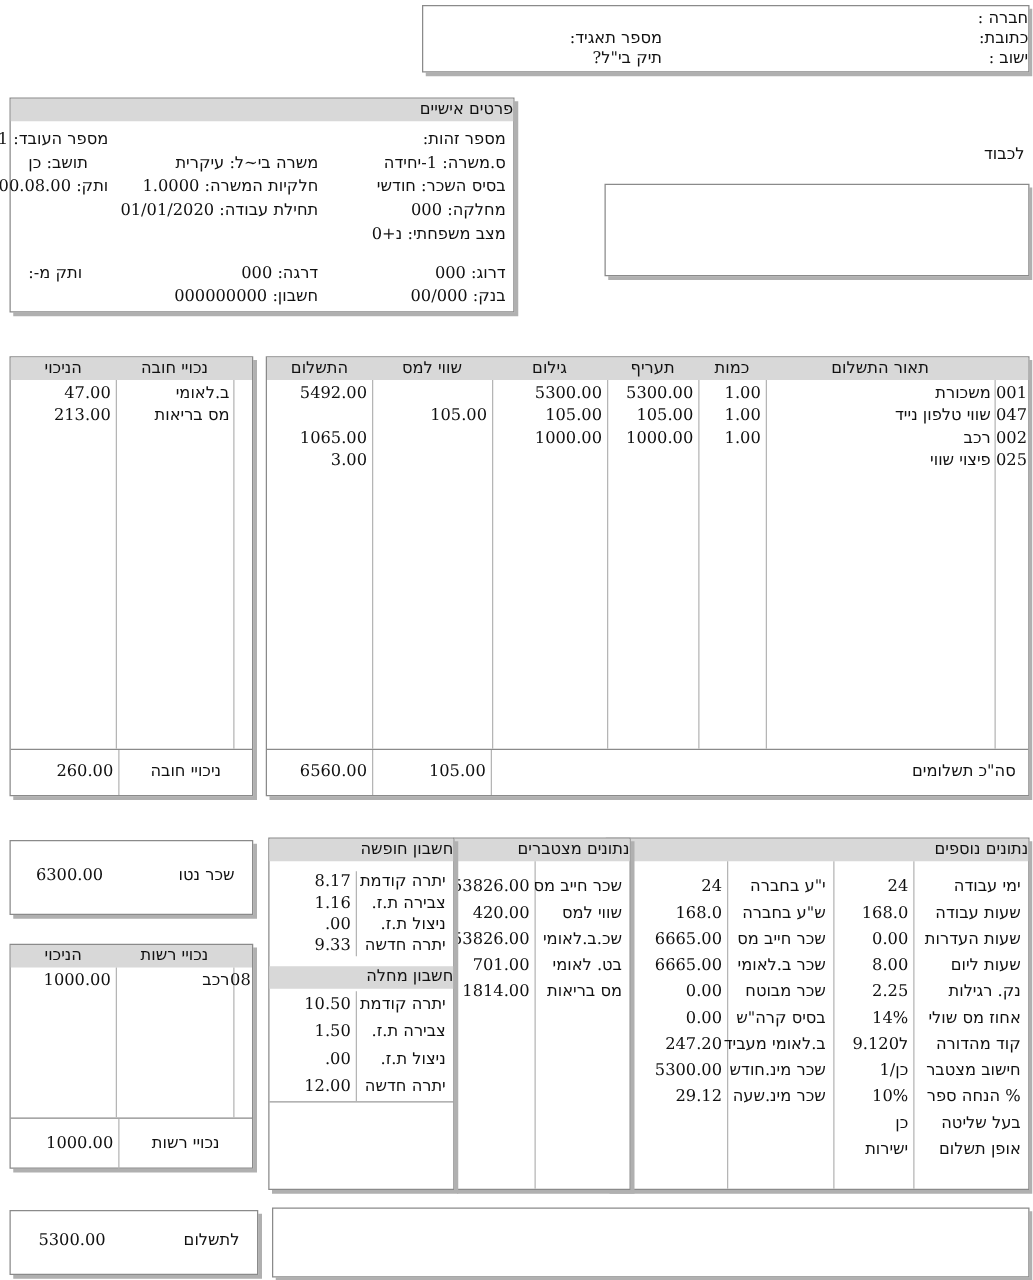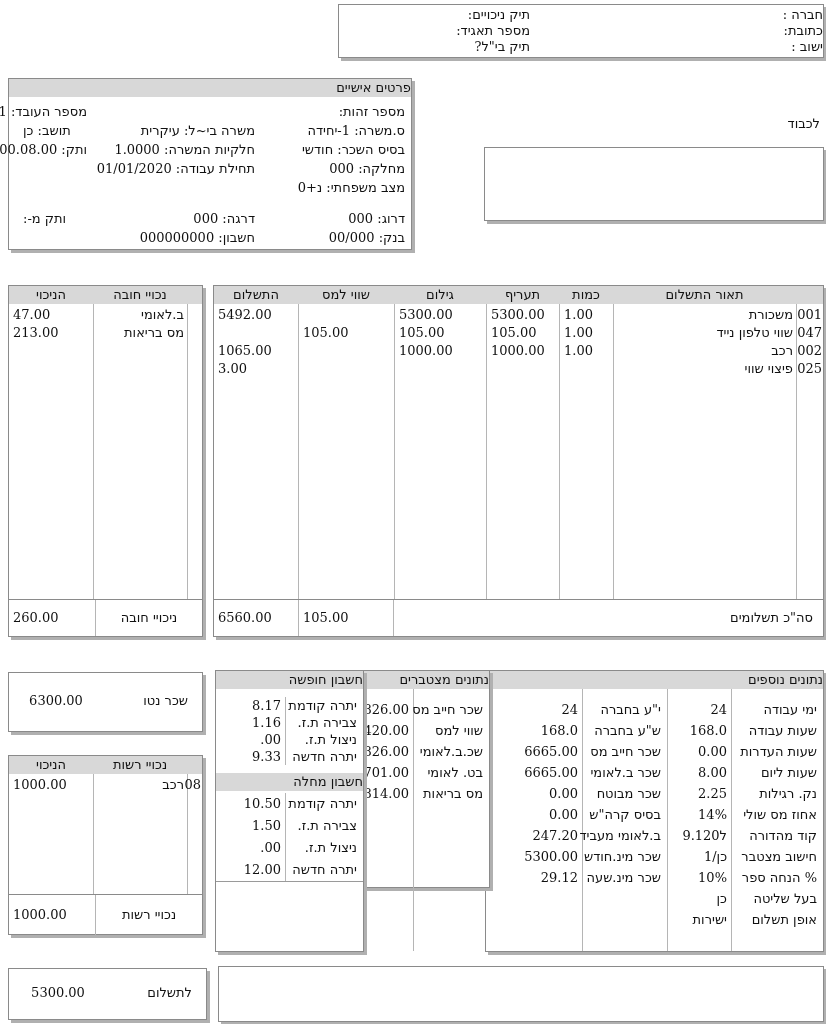--- a/index.html
+++ b/index.html
@@ -1,20 +1,20 @@
 <!DOCTYPE html>
 <html lang="he"><head>
 <meta charset="utf-8">
 <style>
   html,body{margin:0;padding:0;background:#fff;}
   .page{position:relative;width:826px;height:1024px;background:#fff;overflow:hidden;
         font-family:"DejaVu Serif","DejaVu Sans",serif;font-size:13px;color:#111;direction:rtl;}
   .box{position:absolute;background:#fff;border:1px solid #8a8a8a;box-shadow:3px 3px 0 #b0b0b0;box-sizing:border-box;}
   .hdrbar{background:#d8d8d8;height:18px;line-height:18px;text-align:right;white-space:nowrap;overflow:hidden;}
-  .num{unicode-bidi:plaintext;}
+  .num{text-align:right;unicode-bidi:plaintext;}
   
   .slip-box{left:14px;top:5px;width:213px;height:57px;padding:3px 8px;}
   .slip-box div{line-height:16px;white-space:nowrap;}
   .company-box{right:2px;top:4px;width:486px;height:54px;padding:2px 0;}
   .crow{display:grid;grid-template-columns:95px 1fr;line-height:16px;}
   .crow .c1{padding-right:0;white-space:nowrap;}
   .crow .c2{padding-right:198px;white-space:nowrap;}
   .addr-label{position:absolute;top:116px;right:6px;}
   .addressee-box{right:2px;top:147px;width:340px;height:74px;}
   
@@ -68,42 +68,41 @@
   .empty-br-box{right:2px;top:966px;width:606px;height:56px;}
   
   .additional-box{right:2px;top:670px;width:339px;height:282px;}
   .add-body{display:grid;grid-template-columns:92px 64px 85px 1fr;height:262px;}
   .stk{padding-top:10px;box-sizing:border-box;}
   .add-body > .stk{border-left:1px solid #b5b5b5;}
   .add-body > .stk:last-child{border-left:none;}
   .arow{height:21px;line-height:21px;white-space:nowrap;box-sizing:border-box;}
   .lab{text-align:right;padding-right:6px;}
   .val{text-align:right;padding-left:2px;padding-right:4px;unicode-bidi:plaintext;}
-  .cumulative-box{left:348px;top:670px;width:142px;height:218px;}
+  .cumulative-box{left:363px;top:670px;width:142px;height:282px;}
   .cum-body{display:grid;grid-template-columns:76px 1fr;height:262px;}
   .cum-body > .stk:first-child{border-left:1px solid #b5b5b5;}
   .vacation-box{left:215px;top:670px;width:149px;height:282px;}
   .vac-grid{display:grid;grid-template-columns:78px 1fr;}
   .vac-grid > div:first-child{border-left:1px solid #b5b5b5;}
   .vrow{height:17px;line-height:17px;white-space:nowrap;box-sizing:border-box;}
   .brow{height:22px;line-height:22px;white-space:nowrap;box-sizing:border-box;}
   .vac-a{margin-top:8px;}
   .sick-hdr{margin-top:8px;}
   .vac-b{margin-top:2px;border-bottom:1px solid #9a9a9a;}
 </style>
 </head>
 <body>
 
 <div class="page">
 
 
   <div class="box company-box">
     <div class="crow">
       <span class="c1">חברה :</span>
-      <span class="c2">תיק ניכויים:</span>
     </div>
     <div class="crow">
       <span class="c1">כתובת:</span>
       <span class="c2">מספר תאגיד:</span>
     </div>
     <div class="crow">
       <span class="c1">ישוב :</span>
       <span class="c2">תיק בי"ל?</span>
     </div>
   </div>

